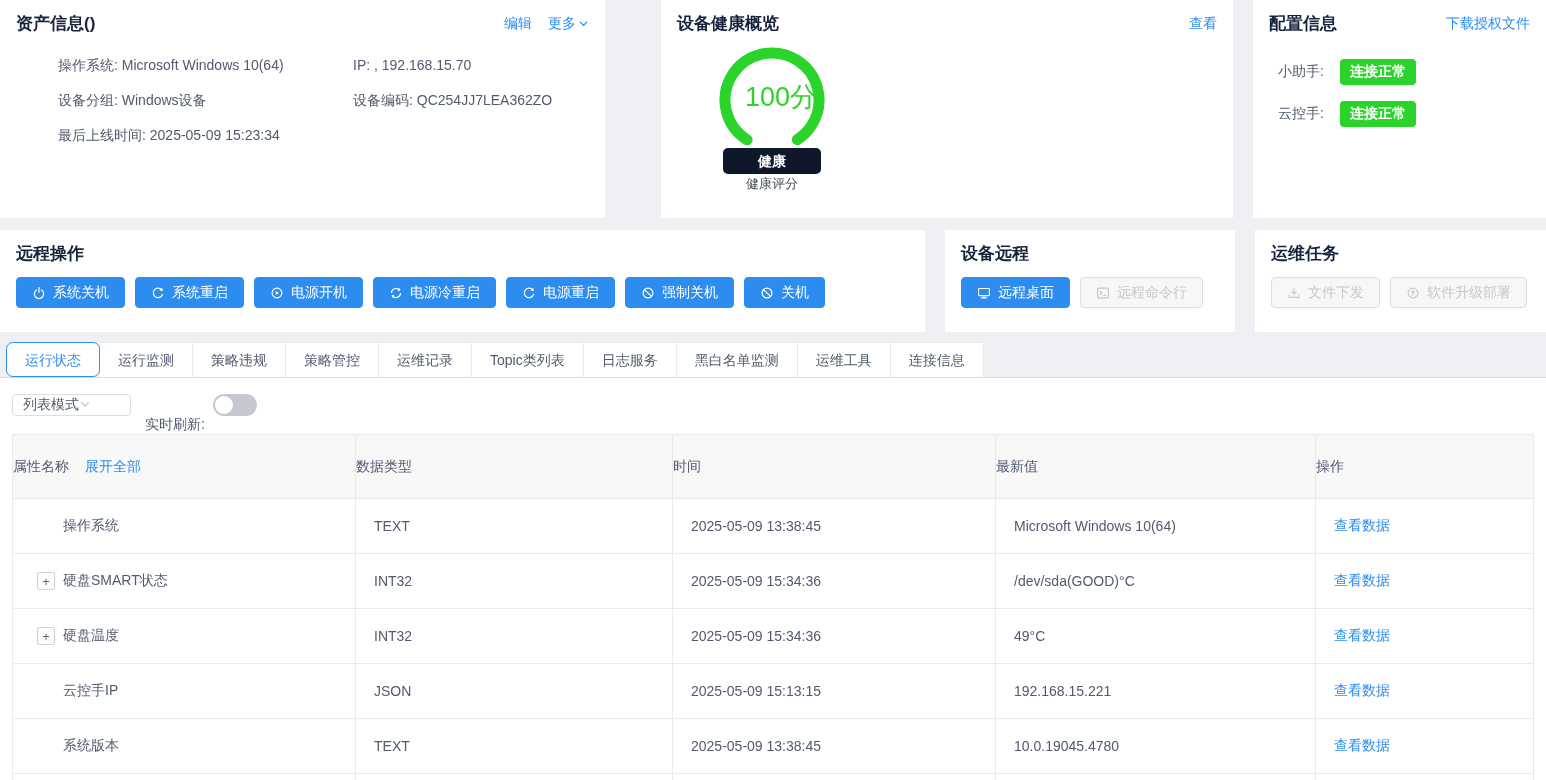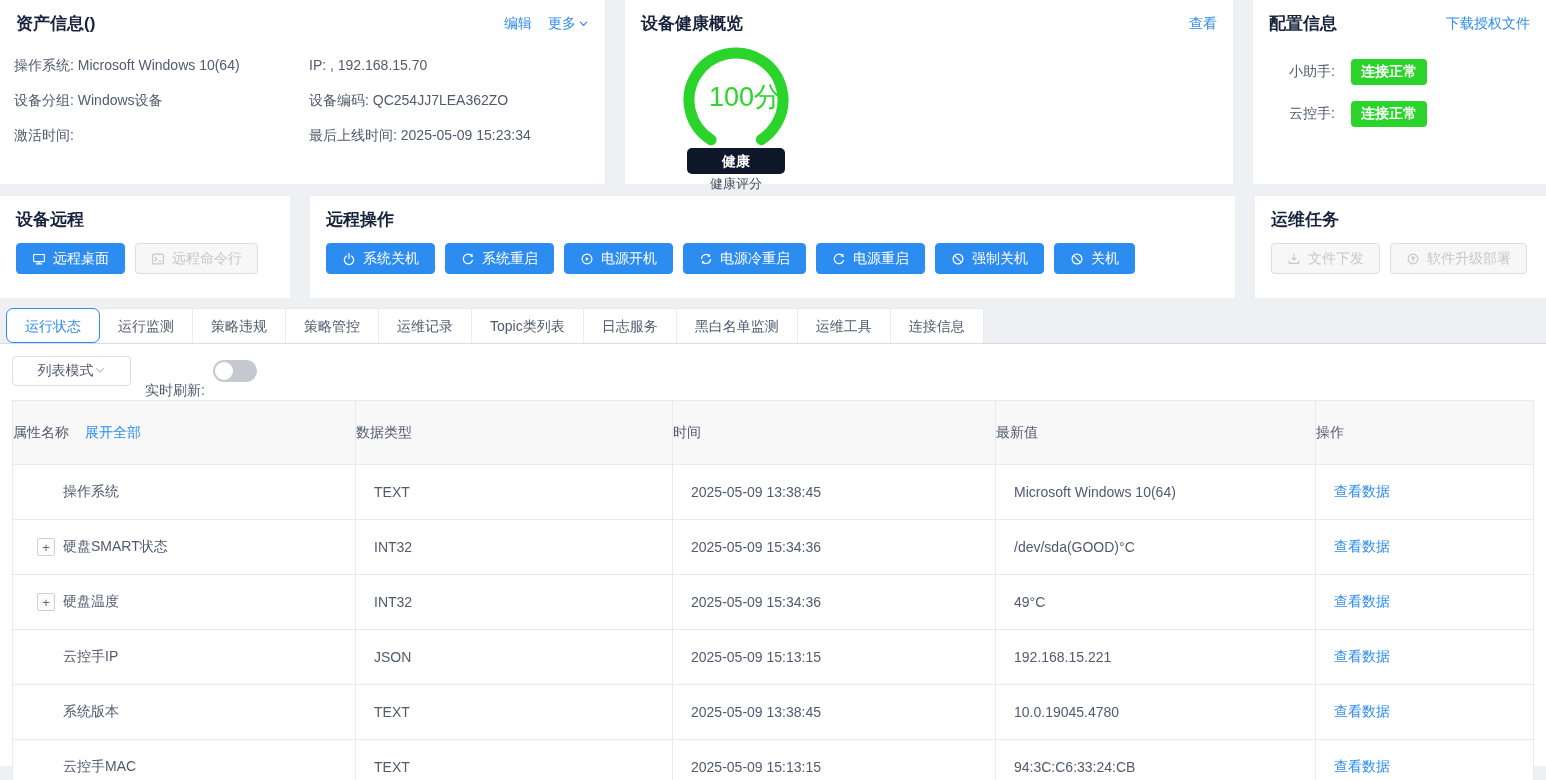--- a/index.html
+++ b/index.html
@@ -9,36 +9,36 @@
     font-family:"Liberation Sans","DejaVu Sans",sans-serif;
     font-size:14px; color:#515a6e;
   }
   .panel { background:#fff; }
   .panel-head { display:flex; justify-content:space-between; align-items:center; padding:12px 16px 0 16px; }
   .panel-title { font-size:17px; font-weight:700; color:#17233d; }
   .link { color:#2d8cf0; cursor:pointer; text-decoration:none; font-size:14px; display:inline-flex; align-items:center; gap:2px; }
   .link + .link { margin-left:12px; }
 
   
-  .row1 { display:flex; gap:20px; height:184px; }
+  .row1 { display:flex; gap:20px; height:218px; }
   .asset-panel { width:605px; }
-  .health-panel { flex:1; }
+  .health-panel { flex:1;margin-left:36px; }
   .config-panel { width:293px; }
 
   .asset-grid { display:grid; grid-template-columns:295px 1fr; row-gap:17px; padding:22px 14px 0 14px; }
-  .asset-field { white-space:nowrap; overflow:hidden; }
+  .asset-field { white-space:nowrap; overflow:hidden;margin-left:44px; }
 
   .health-body { padding:8px 0 0 52px; }
   .gauge-wrap { width:118px; position:relative; text-align:center; }
   .gauge-score { position:absolute; left:18px; right:0; top:36px; font-size:27px; color:#2bd42b; }
   .gauge-sub { position:absolute; left:0; right:0; top:132px; font-size:13px; color:#464c5b; }
   .health-badge { display:block; margin:-16px auto 0 auto; width:98px; height:26px; line-height:26px;
     background:#0f172a; color:#fff; font-weight:700; border-radius:5px; text-align:center; }
 
-  .config-body { padding:24px 0 0 36px; }
+  .config-body { padding:24px 0 0 25px; }
   .config-row { display:flex; align-items:center; margin-bottom:16px; }
   .config-label { width:62px; }
   .status-badge { background:#2bd42b; color:#fff; font-weight:700; padding:4px 10px; border-radius:4px; }
 
   
   .row2 { display:flex; gap:20px; height:102px; margin-top:12px; }
   .remote-panel { width:925px; }
   .devremote-panel { width:290px; }
   .opstasks-panel { flex:1; }
   .btn-row { display:flex; gap:10px; padding:12px 16px 0 16px; flex-wrap:nowrap; }
@@ -50,22 +50,22 @@
 
   
   .tabstrip { display:flex; height:36px; margin-top:10px; padding-left:6px; border-bottom:1px solid #d7dde4; align-items:stretch; }
   .tab { background:#fff; border-top:1px solid #e8eaec; border-right:1px solid #e8eaec;
     padding:0 18px; line-height:34px; font-size:14px; color:#515a6e; cursor:pointer; }
   .tab:first-child { border:1px solid #2d8cf0; border-radius:7px; color:#2d8cf0; }
 
   
   .content { background:#fff; height:422px; padding:12px 12px 0 12px; }
   .controls { display:flex; align-items:center; gap:14px; height:30px; }
-  .select-box { width:119px; height:30px; border:1px solid #dcdee2; border-radius:4px;
-    display:flex; align-items:center; justify-content:center; padding:0 10px; color:#515a6e; background:#fff; cursor:pointer; }
+  .select-box { width:119px; height:22px; border:1px solid #dcdee2; border-radius:4px;
+    display:flex; align-items:center; justify-content:flex-start; padding:0 10px; color:#515a6e; background:#fff; cursor:pointer; }
   .select-box .chev { color:#c5c8ce; }
   .toggle-label { color:#515a6e;margin-top:39px; }
   .toggle { width:44px; height:22px; border-radius:11px; background:#c5c8ce; position:relative; cursor:pointer; margin-left:-6px; }
   .toggle .knob { position:absolute; left:2px; top:2px; width:18px; height:18px; border-radius:50%; background:#fff; }
 
   table { width:100%; border-collapse:collapse; margin-top:14px; table-layout:fixed; }
   th,td { border:1px solid #e8eaec; font-weight:normal; text-align:left; font-size:14px; color:#515a6e; }
   thead th { background:#f8f8f9; height:64px; }
   tbody td { height:54px; background:#fff; padding-left:18px; }
   .name-cell { display:flex; align-items:center; height:54px; border:none; }
@@ -91,21 +91,20 @@
               <path d="M2.5 4.5L6 8l3.5-3.5" fill="none" stroke="currentColor" stroke-width="1.4" stroke-linecap="round" stroke-linejoin="round"></path>
             </svg>
           </a>
       </span>
     </div>
     <div class="asset-grid">
       <div class="asset-field"><span>操作系统:</span> <span>Microsoft Windows 10(64)</span></div>
       <div class="asset-field"><span>IP:</span> <span>, 192.168.15.70</span></div>
       <div class="asset-field"><span>设备分组:</span> <span>Windows设备</span></div>
       <div class="asset-field"><span>设备编码:</span> <span>QC254JJ7LEA362ZO</span></div>
-      <div class="asset-field"><span>激活时间:</span> <span></span></div>
       <div class="asset-field"><span>最后上线时间:</span> <span>2025-05-09 15:23:34</span></div>
     </div>
   </div>
 
   <div class="panel health-panel">
     <div class="panel-head">
       <span class="panel-title">设备健康概览</span>
       <a class="link">查看</a>
     </div>
     <div class="health-body">
@@ -133,44 +132,20 @@
       <div class="config-row">
         <span class="config-label">云控手:</span>
         <span class="status-badge">连接正常</span>
       </div>
     </div>
   </div>
 </div>
 
 <div class="row2">
 
-  <div class="panel devremote-panel">
-    <div class="panel-head">
-        <span class="panel-title">设备远程</span>
-      </div>
-    <div class="btn-row">
-      <button class="btn">
-        <svg viewBox="0 0 16 16" width="14" height="14">
-            <rect x="1.8" y="2.8" width="12.4" height="8.2" rx="1" fill="none" stroke="currentColor" stroke-width="1.3"></rect>
-            <line x1="8" y1="11" x2="8" y2="13.4" stroke="currentColor" stroke-width="1.3"></line>
-            <line x1="5" y1="13.6" x2="11" y2="13.6" stroke="currentColor" stroke-width="1.3" stroke-linecap="round"></line>
-          </svg>
-        <span>远程桌面</span>
-      </button>
-      <button class="btn disabled">
-        <svg viewBox="0 0 16 16" width="14" height="14">
-            <rect x="1.8" y="2.4" width="12.4" height="11.2" rx="1.5" fill="none" stroke="currentColor" stroke-width="1.3"></rect>
-            <path d="M4.6 6l2.2 2-2.2 2" fill="none" stroke="currentColor" stroke-width="1.3" stroke-linecap="round" stroke-linejoin="round"></path>
-            <line x1="8.6" y1="10.6" x2="11.6" y2="10.6" stroke="currentColor" stroke-width="1.3" stroke-linecap="round"></line>
-          </svg>
-        <span>远程命令行</span>
-      </button>
-    </div>
-  </div>
-
   <div class="panel remote-panel">
     <div class="panel-head">
         <span class="panel-title">远程操作</span>
       </div>
     <div class="btn-row">
       <button class="btn">
         <svg viewBox="0 0 16 16" width="14" height="14">
             <path d="M5.2 4.6a5.3 5.3 0 1 0 5.6 0" fill="none" stroke="currentColor" stroke-width="1.4" stroke-linecap="round"></path>
             <line x1="8" y1="1.8" x2="8" y2="7.2" stroke="currentColor" stroke-width="1.4" stroke-linecap="round"></line>
           </svg>
@@ -212,20 +187,44 @@
             <line x1="4.2" y1="4.4" x2="11.8" y2="11.6" stroke="currentColor" stroke-width="1.4"></line>
           </svg>
         <span>强制关机</span>
       </button>
       <button class="btn">
         <svg viewBox="0 0 16 16" width="14" height="14">
             <circle cx="8" cy="8" r="5.6" fill="none" stroke="currentColor" stroke-width="1.4"></circle>
             <line x1="4.2" y1="4.4" x2="11.8" y2="11.6" stroke="currentColor" stroke-width="1.4"></line>
           </svg>
         <span>关机</span>
+      </button>
+    </div>
+  </div>
+
+  <div class="panel devremote-panel">
+    <div class="panel-head">
+        <span class="panel-title">设备远程</span>
+      </div>
+    <div class="btn-row">
+      <button class="btn">
+        <svg viewBox="0 0 16 16" width="14" height="14">
+            <rect x="1.8" y="2.8" width="12.4" height="8.2" rx="1" fill="none" stroke="currentColor" stroke-width="1.3"></rect>
+            <line x1="8" y1="11" x2="8" y2="13.4" stroke="currentColor" stroke-width="1.3"></line>
+            <line x1="5" y1="13.6" x2="11" y2="13.6" stroke="currentColor" stroke-width="1.3" stroke-linecap="round"></line>
+          </svg>
+        <span>远程桌面</span>
+      </button>
+      <button class="btn disabled">
+        <svg viewBox="0 0 16 16" width="14" height="14">
+            <rect x="1.8" y="2.4" width="12.4" height="11.2" rx="1.5" fill="none" stroke="currentColor" stroke-width="1.3"></rect>
+            <path d="M4.6 6l2.2 2-2.2 2" fill="none" stroke="currentColor" stroke-width="1.3" stroke-linecap="round" stroke-linejoin="round"></path>
+            <line x1="8.6" y1="10.6" x2="11.6" y2="10.6" stroke="currentColor" stroke-width="1.3" stroke-linecap="round"></line>
+          </svg>
+        <span>远程命令行</span>
       </button>
     </div>
   </div>
 
   <div class="panel opstasks-panel">
     <div class="panel-head">
         <span class="panel-title">运维任务</span>
       </div>
     <div class="btn-row">
       <button class="btn disabled">

